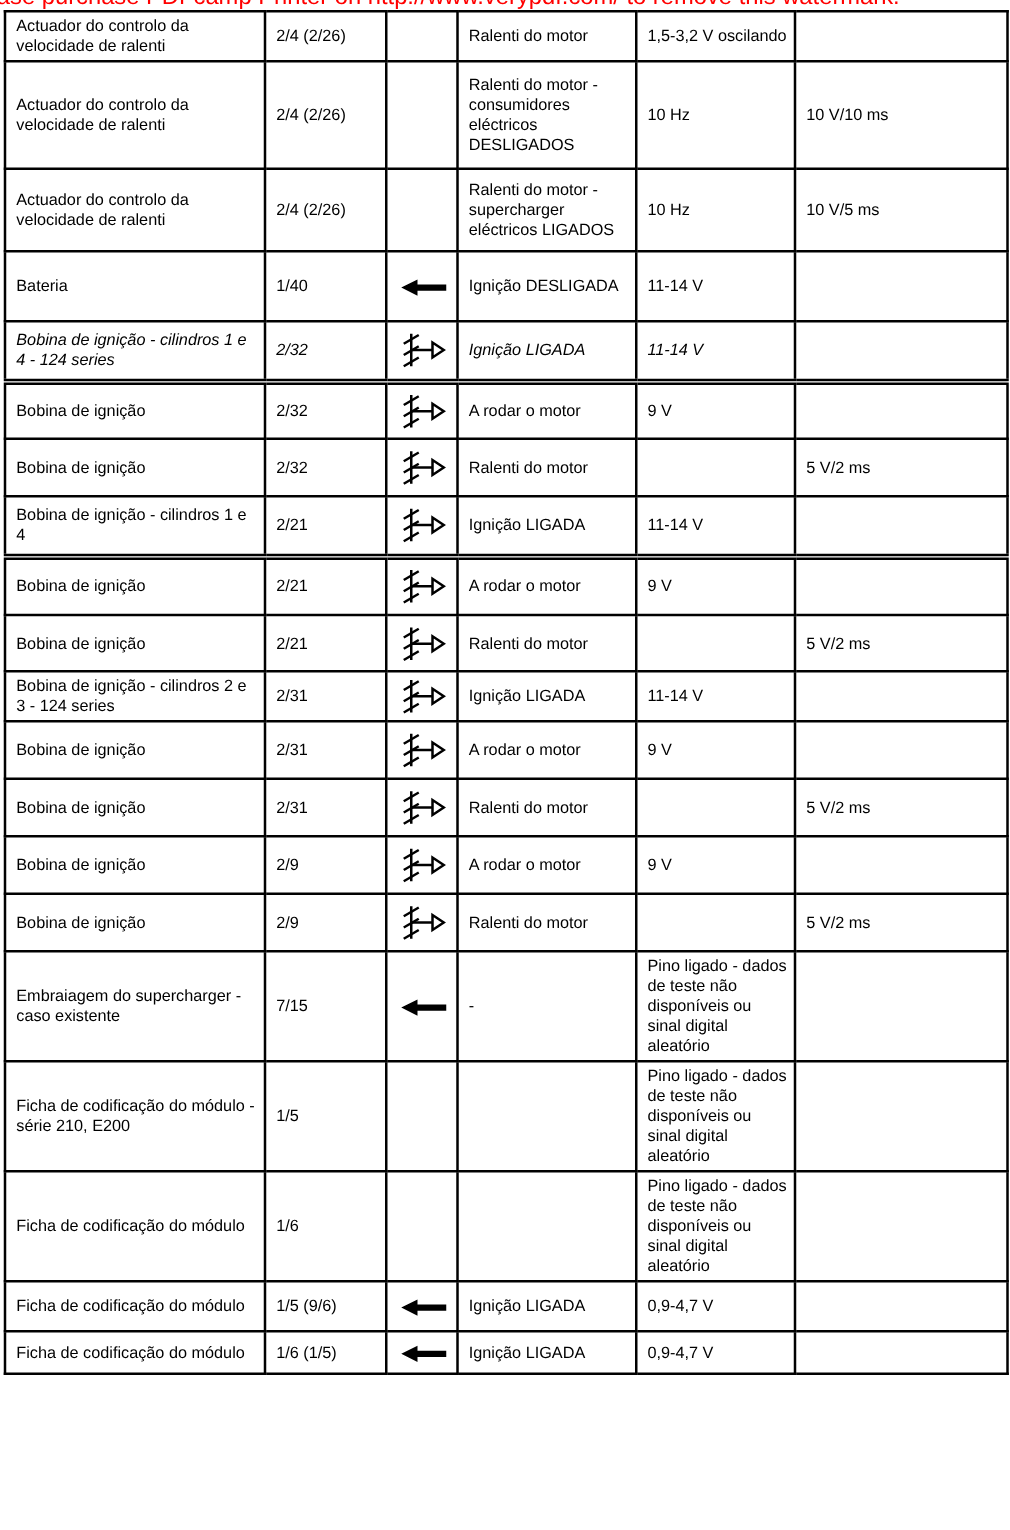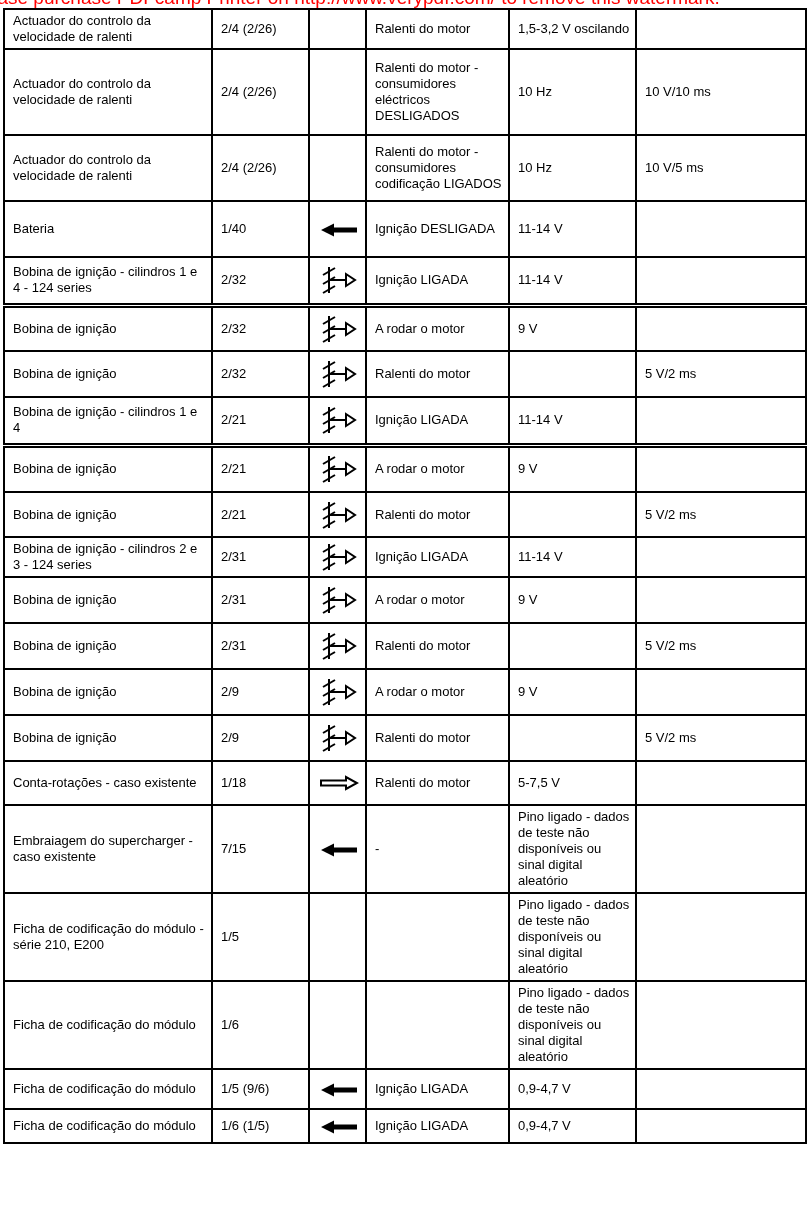--- a/index.html
+++ b/index.html
@@ -53,35 +53,35 @@
         <td>2/4 (2/26)</td>
         <td class="icon-cell"></td>
         <td>Ralenti do motor - consumidores eléctricos DESLIGADOS</td>
         <td>10 Hz</td>
         <td>10 V/10 ms</td>
       </tr>
       <tr style="height: 66px;">
         <td>Actuador do controlo da velocidade de ralenti</td>
         <td>2/4 (2/26)</td>
         <td class="icon-cell"></td>
-        <td>Ralenti do motor - consumidores codificação LIGADOS</td>
+        <td>Ralenti do motor - supercharger eléctricos LIGADOS</td>
         <td>10 Hz</td>
         <td>10 V/5 ms</td>
       </tr>
       <tr style="height: 56px;">
         <td>Bateria</td>
         <td>1/40</td>
         <td class="icon-cell"><span class="icon"><svg width="38" height="14" viewBox="0 0 38 14">
               <path d="M1 7 L14 0.5 V4.5 H37 V9.5 H14 V13.5 Z" fill="#000"></path>
             </svg></span></td>
         <td>Ignição DESLIGADA</td>
         <td>11-14 V</td>
         <td></td>
       </tr>
-      <tr style="height: 48px;">
+      <tr style="height: 48px; font-style: italic;">
         <td>Bobina de ignição - cilindros 1 e 4 - 124 series</td>
         <td>2/32</td>
         <td class="icon-cell"><span class="icon"><svg width="38" height="32" viewBox="0 0 38 32">
               <g stroke="#000" stroke-width="2" fill="none">
                 <path d="M9 3 V29"></path>
                 <path d="M3 11 L15 4"></path>
                 <path d="M3 20 L15 13"></path>
                 <path d="M3 29 L15 22"></path>
                 <path d="M9 16 H26"></path>
                 <path d="M26 10 L26 22 L35 16 Z" fill="#fff"></path>
@@ -253,30 +253,20 @@
                 <path d="M3 11 L15 4"></path>
                 <path d="M3 20 L15 13"></path>
                 <path d="M3 29 L15 22"></path>
                 <path d="M9 16 H26"></path>
                 <path d="M26 10 L26 22 L35 16 Z" fill="#fff"></path>
               </g>
             </svg></span></td>
         <td>Ralenti do motor</td>
         <td></td>
         <td>5 V/2 ms</td>
-      </tr>
-      <tr style="height: 44px;">
-        <td>Conta-rotações - caso existente</td>
-        <td>1/18</td>
-        <td class="icon-cell"><span class="icon"><svg width="40" height="16" viewBox="0 0 40 16">
-              <path d="M2 5.5 H27 V2 L38 8 L27 14 V10.5 H2 Z" fill="#fff" stroke="#000" stroke-width="2" stroke-linejoin="miter"></path>
-            </svg></span></td>
-        <td>Ralenti do motor</td>
-        <td>5-7,5 V</td>
-        <td></td>
       </tr>
       <tr style="height: 86px;">
         <td>Embraiagem do supercharger - caso existente</td>
         <td>7/15</td>
         <td class="icon-cell"><span class="icon"><svg width="38" height="14" viewBox="0 0 38 14">
               <path d="M1 7 L14 0.5 V4.5 H37 V9.5 H14 V13.5 Z" fill="#000"></path>
             </svg></span></td>
         <td>-</td>
         <td>Pino ligado - dados de teste não disponíveis ou sinal digital aleatório</td>
         <td></td>

